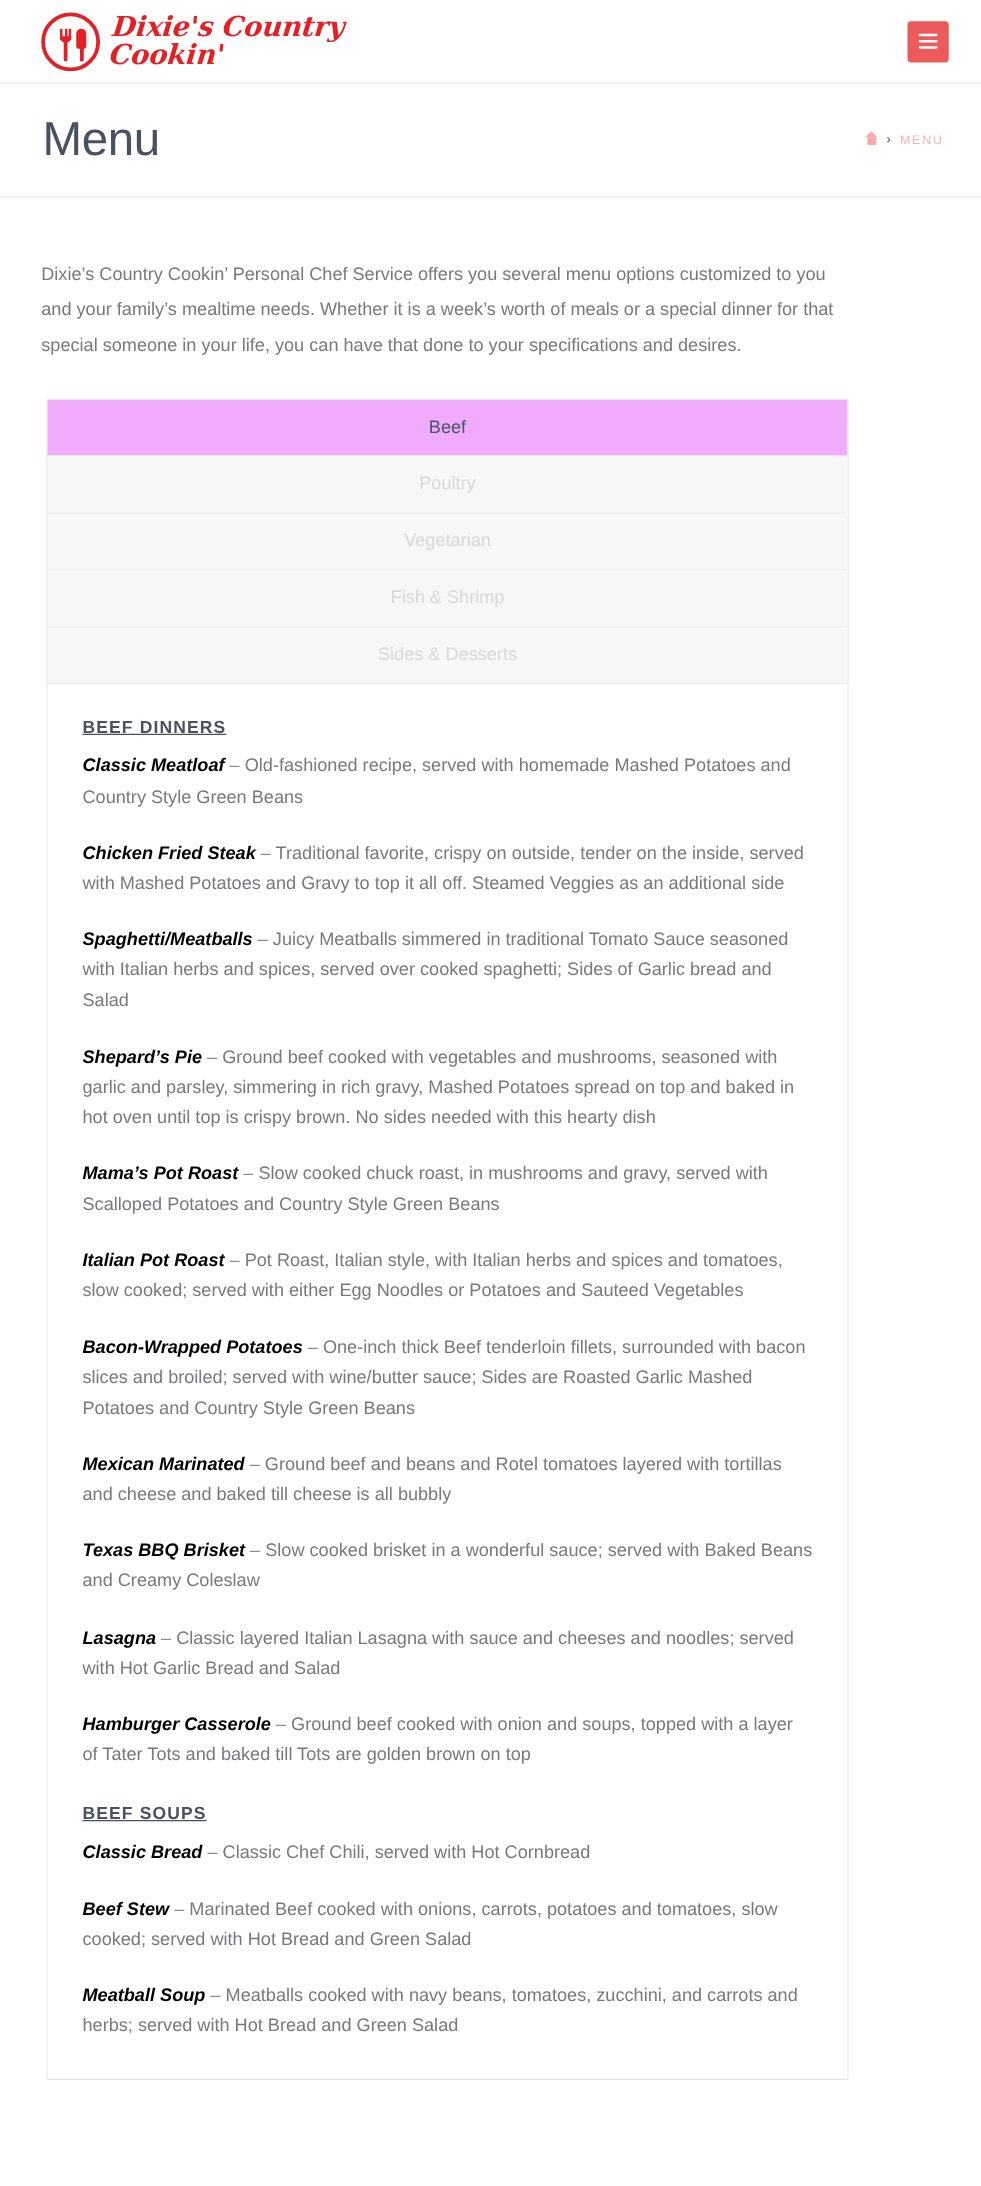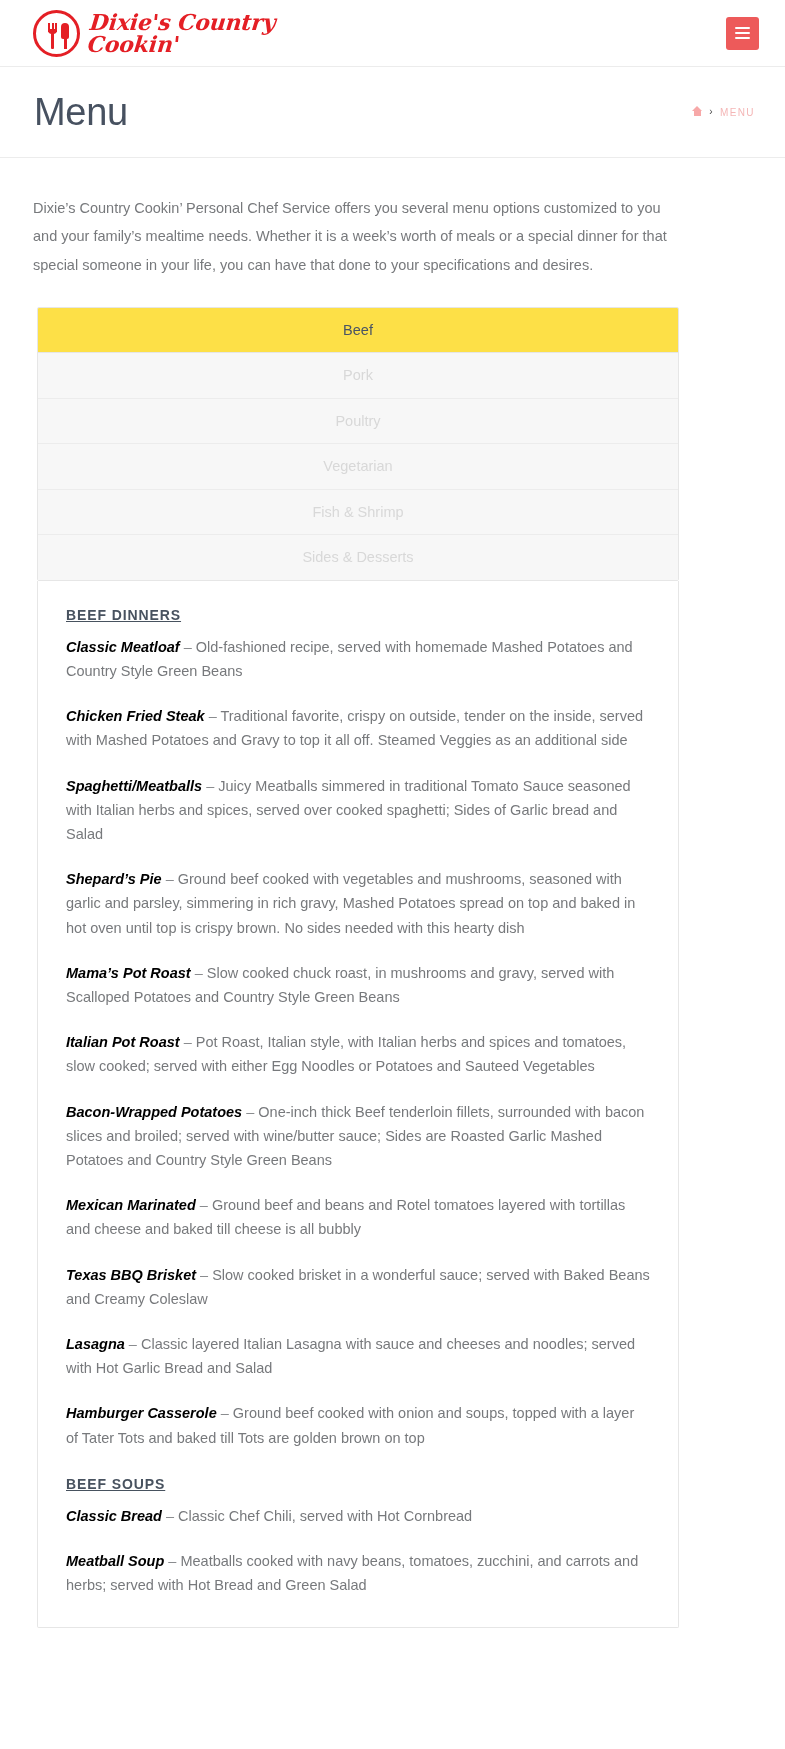--- a/index.html
+++ b/index.html
@@ -180,21 +180,21 @@
     font-size: 10px;
     line-height: 1;
   }
   .breadcrumb a { color: inherit; text-decoration: none; }
 
   
   .content {
     padding: 36px 33px 0 33px;
   }
   .intro {
-    margin: 0 0 28px 0;
+    margin: 12px 0 28px 0;
     font-size: 14.5px;
     line-height: 1.95;
     color: #77797c;
     max-width: 642px;
   }
 
   
   .tabs-wrap {
     border: 1px solid #e6e6e6;
     border-radius: 2px;
@@ -211,21 +211,21 @@
     padding: 15px 6px;
     background: #f7f7f7;
     color: #d8d8d8;
     border: 0;
     border-bottom: 1px solid #ececec;
     font-family: inherit;
     cursor: pointer;
   }
   .tab:last-of-type { border-bottom: 0; }
   .tab.active {
-    background: #fde047;
+    background: #f0abfc;
     color: #4a5464;
     border-bottom: 1px solid #e6e6e6;
   }
 
   
   .tab-panel {
     border: 1px solid #e6e6e6;
     border-top: 0;
     border-radius: 0 0 2px 2px;
     max-width: 642px;
@@ -293,21 +293,20 @@
     <span>MENU</span>
   </nav>
 </div>
 
 <main class="content">
 
   <p class="intro">Dixie’s Country Cookin’ Personal Chef Service offers you several menu options customized to you and your family’s mealtime needs. Whether it is a week’s worth of meals or a special dinner for that special someone in your life, you can have that done to your specifications and desires.</p>
 
   <div class="tabs-wrap" id="tabs">
       <button class="tab active">Beef</button>
-      <button class="tab">Pork</button>
       <button class="tab">Poultry</button>
       <button class="tab">Vegetarian</button>
       <button class="tab">Fish &amp; Shrimp</button>
       <button class="tab">Sides &amp; Desserts</button>
     </div>
 
   <div class="tab-panel" id="panel">
       <h3 class="section-heading">BEEF DINNERS</h3>
       <p class="dish"><span class="dish-name">Classic Meatloaf</span><span class="dish-dash"> – </span><span>Old-fashioned recipe, served with homemade Mashed Potatoes and Country Style Green Beans</span></p>
       <p class="dish"><span class="dish-name">Chicken Fried Steak</span><span class="dish-dash"> – </span><span>Traditional favorite, crispy on outside, tender on the inside, served with Mashed Potatoes and Gravy to top it all off. Steamed Veggies as an additional side</span></p>
@@ -315,16 +314,17 @@
       <p class="dish"><span class="dish-name">Shepard’s Pie</span><span class="dish-dash"> – </span><span>Ground beef cooked with vegetables and mushrooms, seasoned with garlic and parsley, simmering in rich gravy, Mashed Potatoes spread on top and baked in hot oven until top is crispy brown. No sides needed with this hearty dish</span></p>
       <p class="dish"><span class="dish-name">Mama’s Pot Roast</span><span class="dish-dash"> – </span><span>Slow cooked chuck roast, in mushrooms and gravy, served with Scalloped Potatoes and Country Style Green Beans</span></p>
       <p class="dish"><span class="dish-name">Italian Pot Roast</span><span class="dish-dash"> – </span><span>Pot Roast, Italian style, with Italian herbs and spices and tomatoes, slow cooked; served with either Egg Noodles or Potatoes and Sauteed Vegetables</span></p>
       <p class="dish"><span class="dish-name">Bacon-Wrapped Potatoes</span><span class="dish-dash"> – </span><span>One-inch thick Beef tenderloin fillets, surrounded with bacon slices and broiled; served with wine/butter sauce; Sides are Roasted Garlic Mashed Potatoes and Country Style Green Beans</span></p>
       <p class="dish"><span class="dish-name">Mexican Marinated</span><span class="dish-dash"> – </span><span>Ground beef and beans and Rotel tomatoes layered with tortillas and cheese and baked till cheese is all bubbly</span></p>
       <p class="dish"><span class="dish-name">Texas BBQ Brisket</span><span class="dish-dash"> – </span><span>Slow cooked brisket in a wonderful sauce; served with Baked Beans and Creamy Coleslaw</span></p>
       <p class="dish"><span class="dish-name">Lasagna</span><span class="dish-dash"> – </span><span>Classic layered Italian Lasagna with sauce and cheeses and noodles; served with Hot Garlic Bread and Salad</span></p>
       <p class="dish"><span class="dish-name">Hamburger Casserole</span><span class="dish-dash"> – </span><span>Ground beef cooked with onion and soups, topped with a layer of Tater Tots and baked till Tots are golden brown on top</span></p>
       <h3 class="section-heading second">BEEF SOUPS</h3>
       <p class="dish"><span class="dish-name">Classic Bread</span><span class="dish-dash"> – </span><span>Classic Chef Chili, served with Hot Cornbread</span></p>
+      <p class="dish"><span class="dish-name">Beef Stew</span><span class="dish-dash"> – </span><span>Marinated Beef cooked with onions, carrots, potatoes and tomatoes, slow cooked; served with Hot Bread and Green Salad</span></p>
       <p class="dish"><span class="dish-name">Meatball Soup</span><span class="dish-dash"> – </span><span>Meatballs cooked with navy beans, tomatoes, zucchini, and carrots and herbs; served with Hot Bread and Green Salad</span></p>
     </div>
 
 </main>
 
 </body></html>

